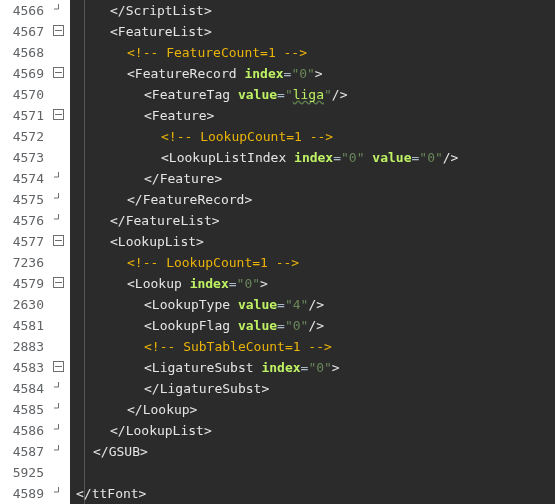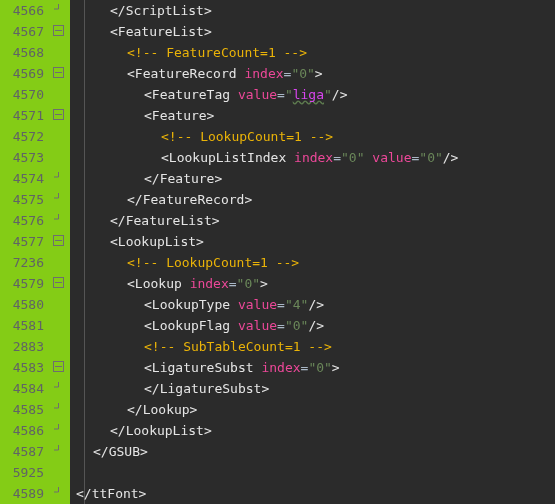--- a/index.html
+++ b/index.html
@@ -11,21 +11,21 @@
     color: #a9b7c6;
     width: 555px;
     height: 504px;
     overflow: hidden;
   }
   .editor {
     display: flex;
     height: 100%;
   }
   .gutter {
-    background: #84cc16;
+    background: #ffffff;
     width: 70px;
     flex-shrink: 0;
     text-align: right;
     color: #606366;
     padding-right: 26px;
     user-select: none;
     position: relative;
   }
   .gutter .ln {
     position: relative;
@@ -50,25 +50,25 @@
   }
   .code {
     flex: 1;
     padding-left: 6px;
     white-space: pre;
     position: relative;
   }
   .row { height: 21px; }
   .indent { display:inline-block; width: 17px; }
   .tag { color: #e5e5e5; }
-  .attr { color: #ec4899; }
+  .attr { color: #bef264; font-weight: bold; }
   .eq  { color: #a9b7c6; }
   .str { color: #6a8759; }
   .cmt { color: #eab308; }
-  .liga { color: #d946ef; text-decoration: underline wavy #5e7d4f; text-decoration-skip-ink: none; }
+  .liga { color: #bef264; text-decoration: underline wavy #5e7d4f; text-decoration-skip-ink: none; }
 </style>
 </head>
 <body>
 
 <div class="editor">
   <div class="gutter">
     <div class="gline"></div>
     <div id="gutter-lines">
         <div class="ln">4566<span class="fold">
             <svg viewBox="0 0 11 11" width="11" height="11">
@@ -122,21 +122,21 @@
               <line x1="2" y1="5.5" x2="9" y2="5.5" stroke="#6e6e6e"></line>
             </svg>
           </span></div>
         <div class="ln">7236</div>
         <div class="ln">4579<span class="fold">
             <svg viewBox="0 0 11 11" width="11" height="11">
               <rect x="0.5" y="0.5" width="10" height="10" fill="none" stroke="#6e6e6e"></rect>
               <line x1="2" y1="5.5" x2="9" y2="5.5" stroke="#6e6e6e"></line>
             </svg>
           </span></div>
-        <div class="ln">4580</div>
+        <div class="ln">2630</div>
         <div class="ln">4581</div>
         <div class="ln">2883</div>
         <div class="ln">4583<span class="fold">
             <svg viewBox="0 0 11 11" width="11" height="11">
               <rect x="0.5" y="0.5" width="10" height="10" fill="none" stroke="#6e6e6e"></rect>
               <line x1="2" y1="5.5" x2="9" y2="5.5" stroke="#6e6e6e"></line>
             </svg>
           </span></div>
         <div class="ln">4584<span class="fold">
             <svg viewBox="0 0 11 11" width="11" height="11">

